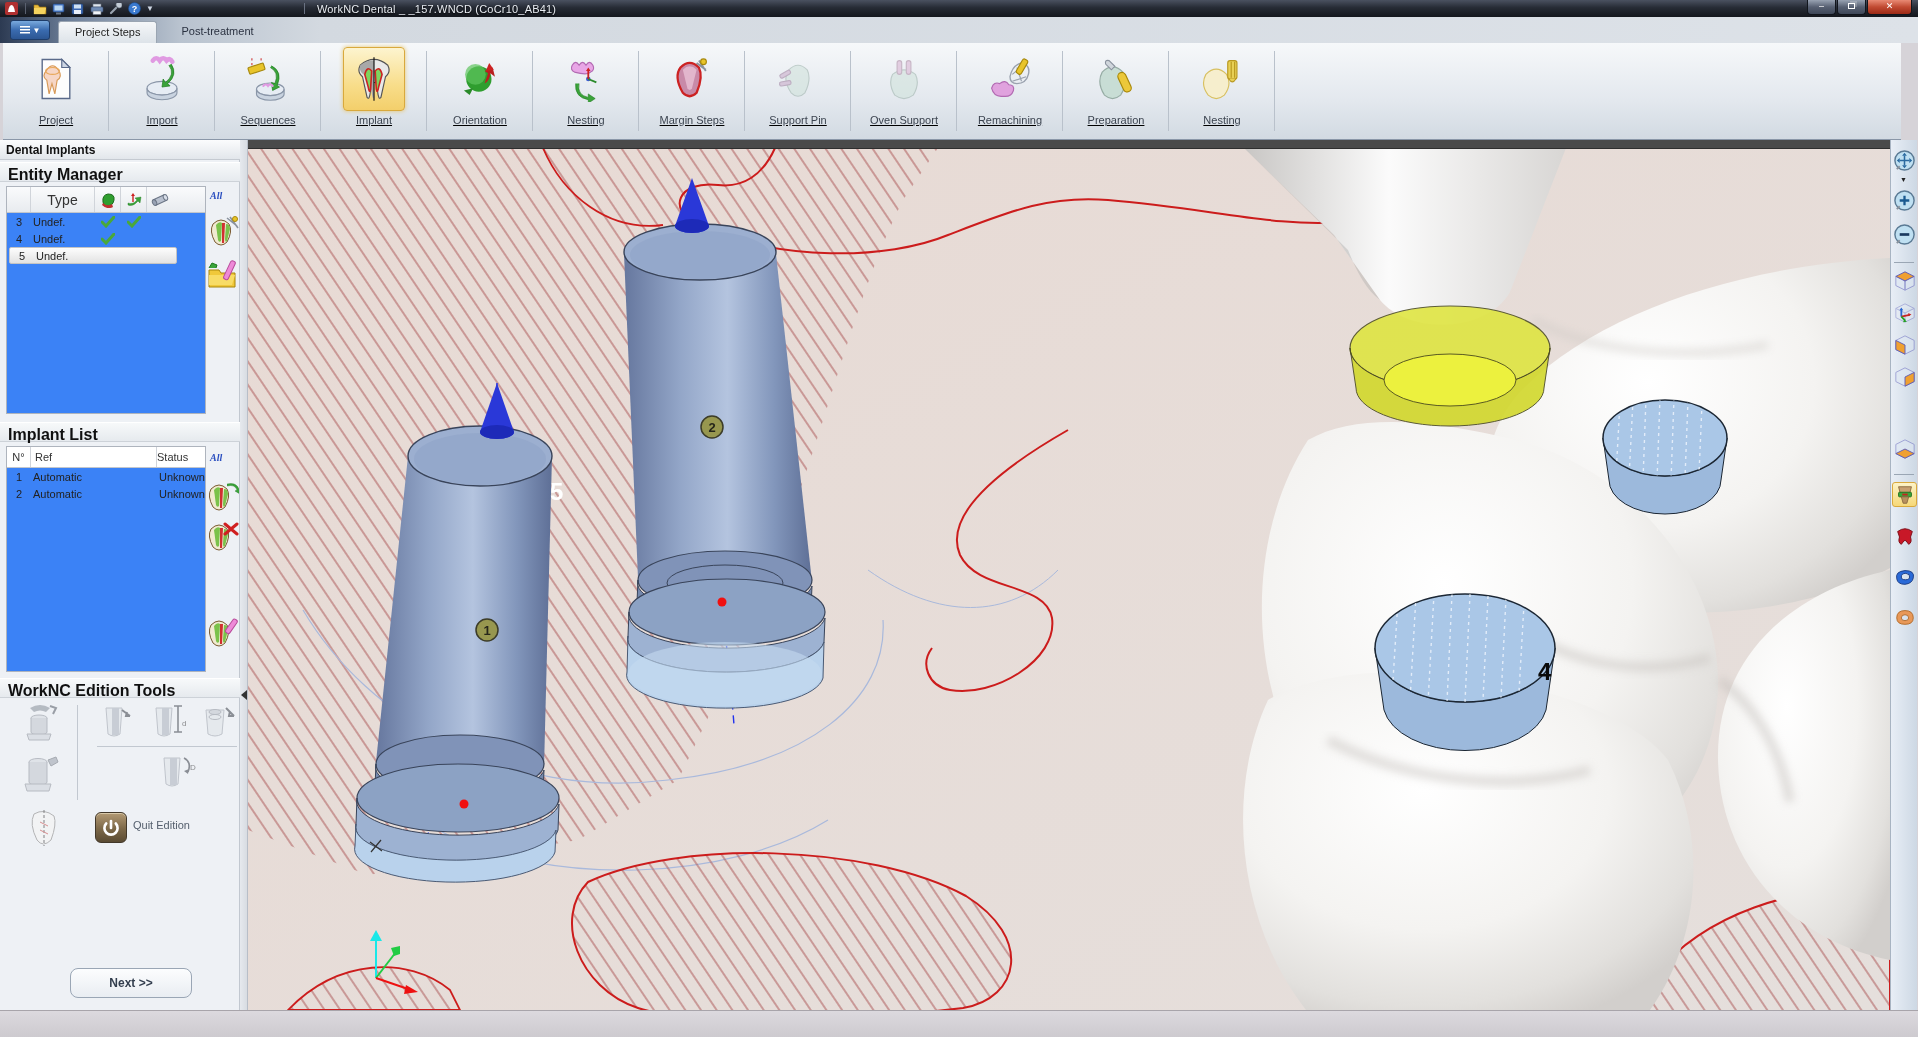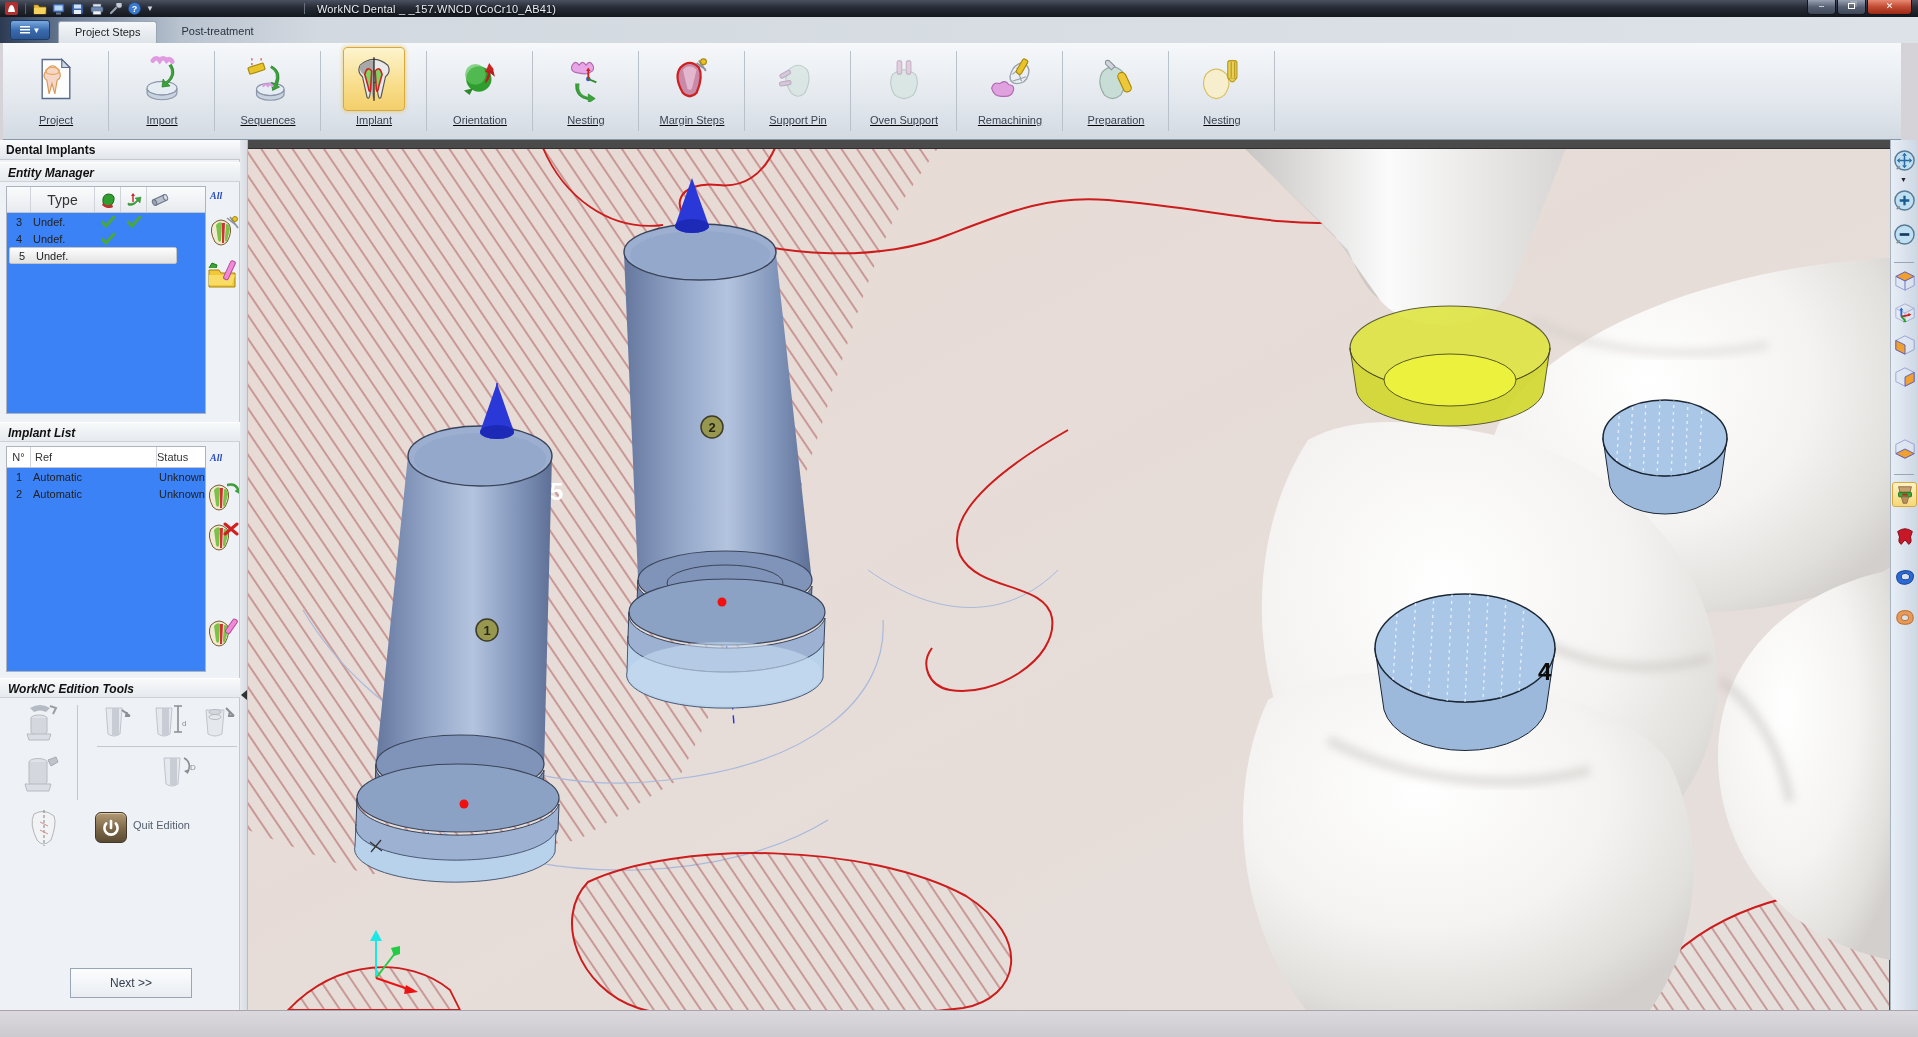--- a/index.html
+++ b/index.html
@@ -57,43 +57,43 @@
   .viewport { position:relative; width:1642px; height:870px; background:#e9dedb; overflow:hidden; }
   .right-toolbar { position:relative; width:27px; height:870px;
     background:linear-gradient(90deg,#e8eef6,#cdd8e4); border-left:1px solid #a8b4c2; }
 
   
   .panel-title { position:absolute; left:0; top:0; width:240px; height:20px;
     background:linear-gradient(#fbfcfd,#e2e6eb); border-bottom:1px solid #c5cad1;
     font-size:12px; font-weight:bold; color:#101010; padding:3px 0 11px 6px; }
   .sec-head { position:absolute; left:0; width:240px; height:20px;
     background:linear-gradient(#f7f9fa,#e6eaee); border-top:1px solid #fff; border-bottom:1px solid #cdd2d8;
-    font-size:12px; font-weight:bold; color:#101010; padding:3px 0 0 8px;font-style:italic; }
+    font-size:16px; font-weight:bold; color:#101010; padding:3px 0 0 8px; }
   .listbox { position:absolute; left:6px; width:200px; background:#3b82f6; border:1px solid #aeb4bd; }
   .tbl-head { display:flex; background:linear-gradient(#fafbfc,#e8ebef); border-bottom:1px solid #c2c6cc; }
   .tbl-head .hc { border-right:1px solid #d0d4da; display:flex; align-items:center; justify-content:center; color:#333; }
   .trow { display:flex; align-items:center; height:17px; font-size:11px; color:#222; }
   .trow .c { padding:0 2px; }
   .trow.selected { background:linear-gradient(#fdfdfd,#e2e2e2); border:1px solid #c4c4c4; border-radius:2px; width:168px; margin-left:2px; }
   .num-c { width:24px; text-align:center; }
   .type-c { width:64px; }
   .chk-c { width:26px; display:flex; justify-content:center; }
   .all-link { position:absolute; left:210px; width:30px; font-size:10px; font-weight:bold; font-style:italic;
     color:#2b4fc0; font-family:"Liberation Serif", serif; }
   .strip-icon { position:absolute; left:207px; width:32px; height:34px; }
   .tool-icon { position:absolute; width:38px; height:42px; opacity:.55; }
   .tool-sep-v { position:absolute; left:77px; top:565px; width:1px; height:95px; background:#c2c8d0; }
   .tool-sep-h { position:absolute; left:97px; top:606px; width:140px; height:1px; background:#c2c8d0; }
   .quit-btn { position:absolute; left:95px; top:672px; width:32px; height:31px; border-radius:6px;
     background:linear-gradient(#b39a74,#7c6848 55%,#5a4b33); border:1px solid #42382a;
     display:flex; align-items:center; justify-content:center; box-shadow:inset 0 1px 0 #d8c8a8; }
   .quit-label { position:absolute; left:133px; top:679px; font-size:11px; color:#55606e; }
-  .next-btn { position:absolute; left:70px; top:828px; width:122px; height:30px; border-radius:0;
+  .next-btn { position:absolute; left:70px; top:828px; width:122px; height:30px; border-radius:8px;
     background:linear-gradient(#fcfdfe,#e9edf2); border:1px solid #9aa6b5; font-size:12px; color:#333e4e;
-    display:flex; align-items:center; justify-content:center; }
+    display:flex; align-items:center; justify-content:center;font-weight:bold; }
 
   
   .vt-btn { position:absolute; left:1px; width:25px; height:25px; display:flex; align-items:center; justify-content:center; }
   .vt-btn.active { background:linear-gradient(#fdf3c8,#f6d878); border:1px solid #d9a93c; border-radius:3px; }
   .vt-sep { position:absolute; left:3px; width:20px; height:1px; background:#9aa6b4; }
   .vt-caret { position:absolute; left:9px; font-size:7px; color:#222; }
 
   
   .statusbar { position:absolute; left:0; top:1010px; width:1918px; height:27px;
     background:linear-gradient(#dcd9de,#cdcacf); border-top:1px solid #a8a4aa; }

